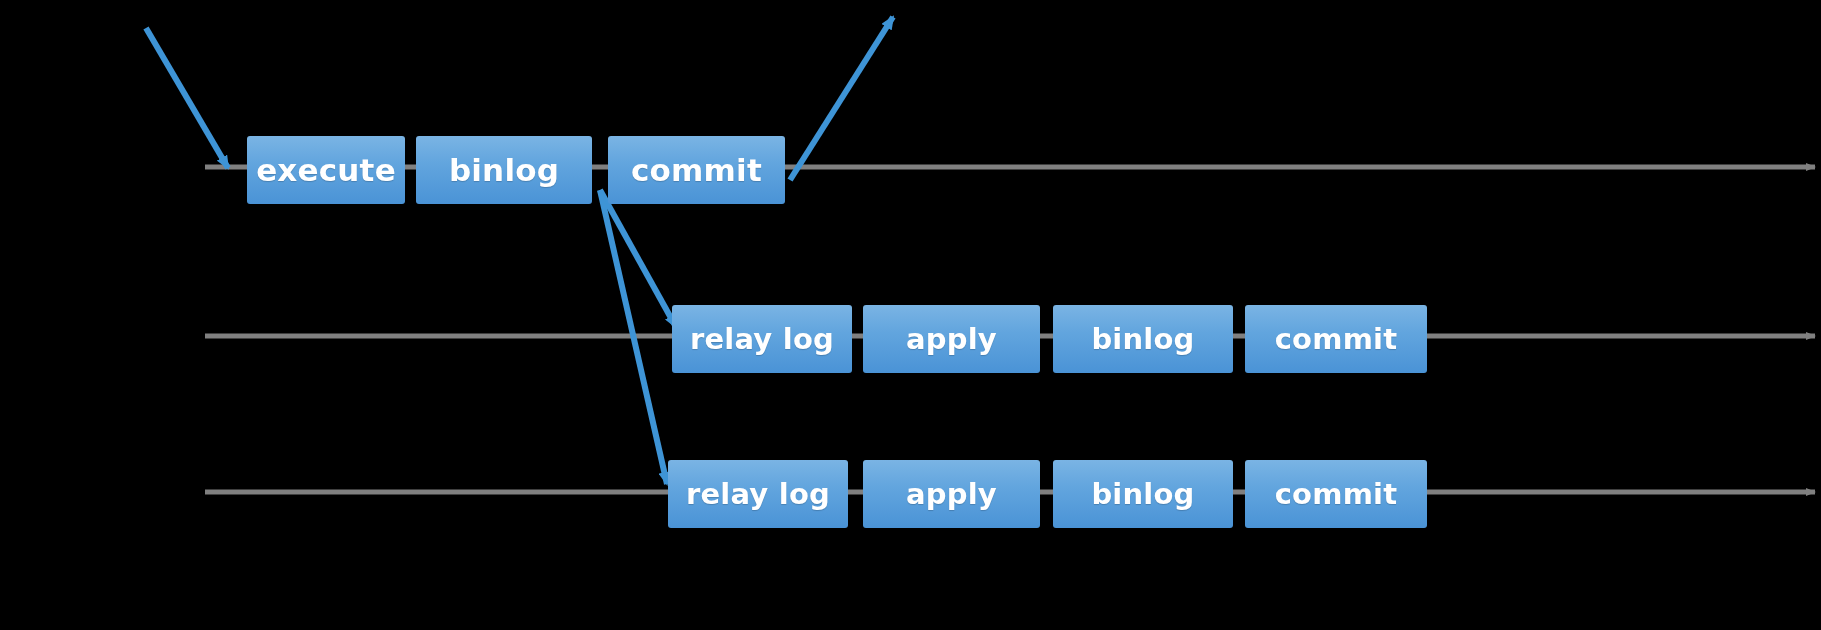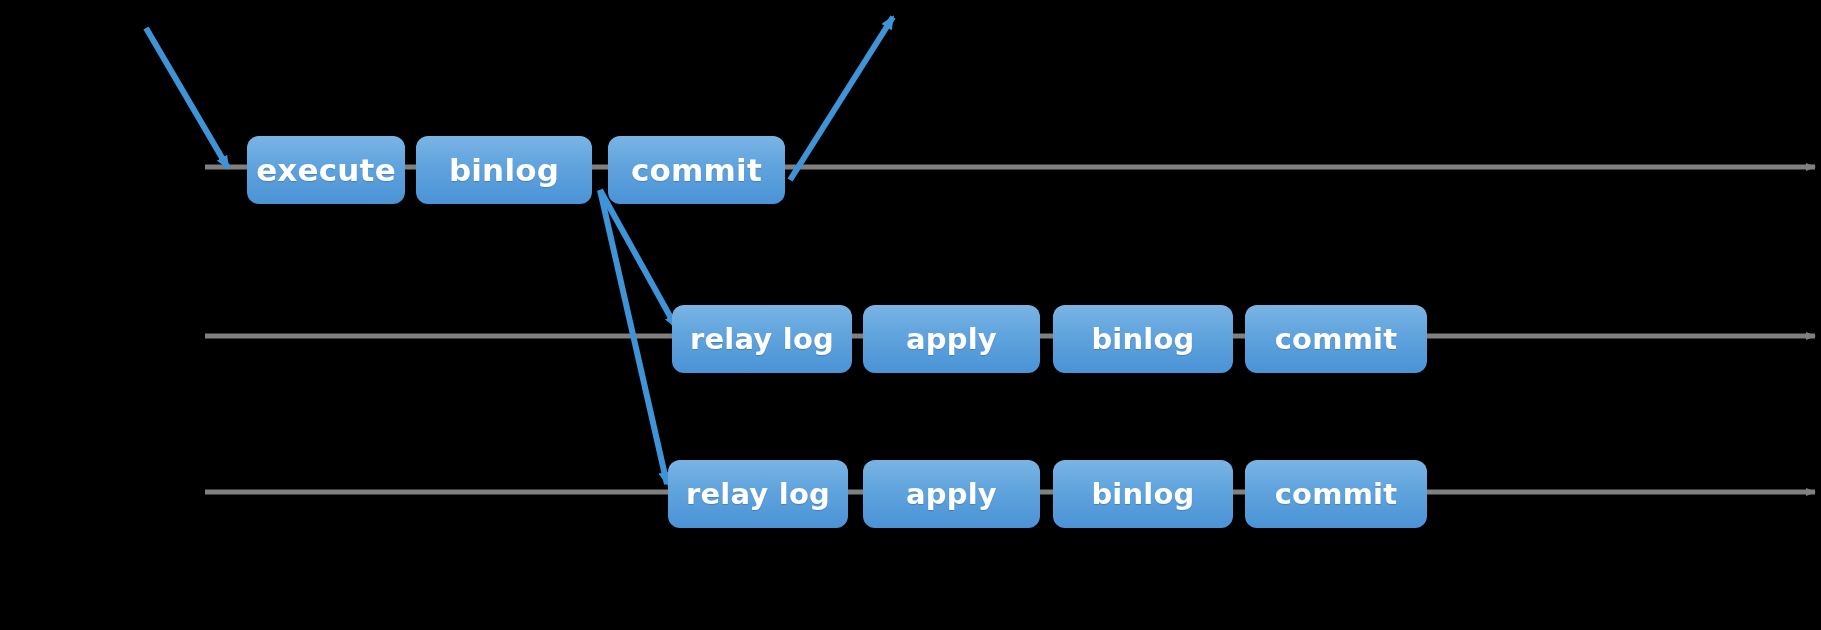--- a/index.html
+++ b/index.html
@@ -22,21 +22,21 @@
     width: 1821px;
     height: 630px;
     pointer-events: none;
   }
   .node {
     position: absolute;
     display: flex;
     align-items: center;
     justify-content: center;
     box-sizing: border-box;
-    border-radius: 12px;
+    border-radius: 3px;
     background: linear-gradient(180deg, #7ab4e4 0%, #62a5de 40%, #4a93d6 100%);
     color: #ffffff;
     font-weight: bold;
     font-size: 30px;
     letter-spacing: 0.2px;
     text-shadow: 0 1px 1px rgba(0,0,0,0.18);
     white-space: nowrap;
     user-select: none;
   }
   .node.r1 { height: 68px; font-size: 31px; }

